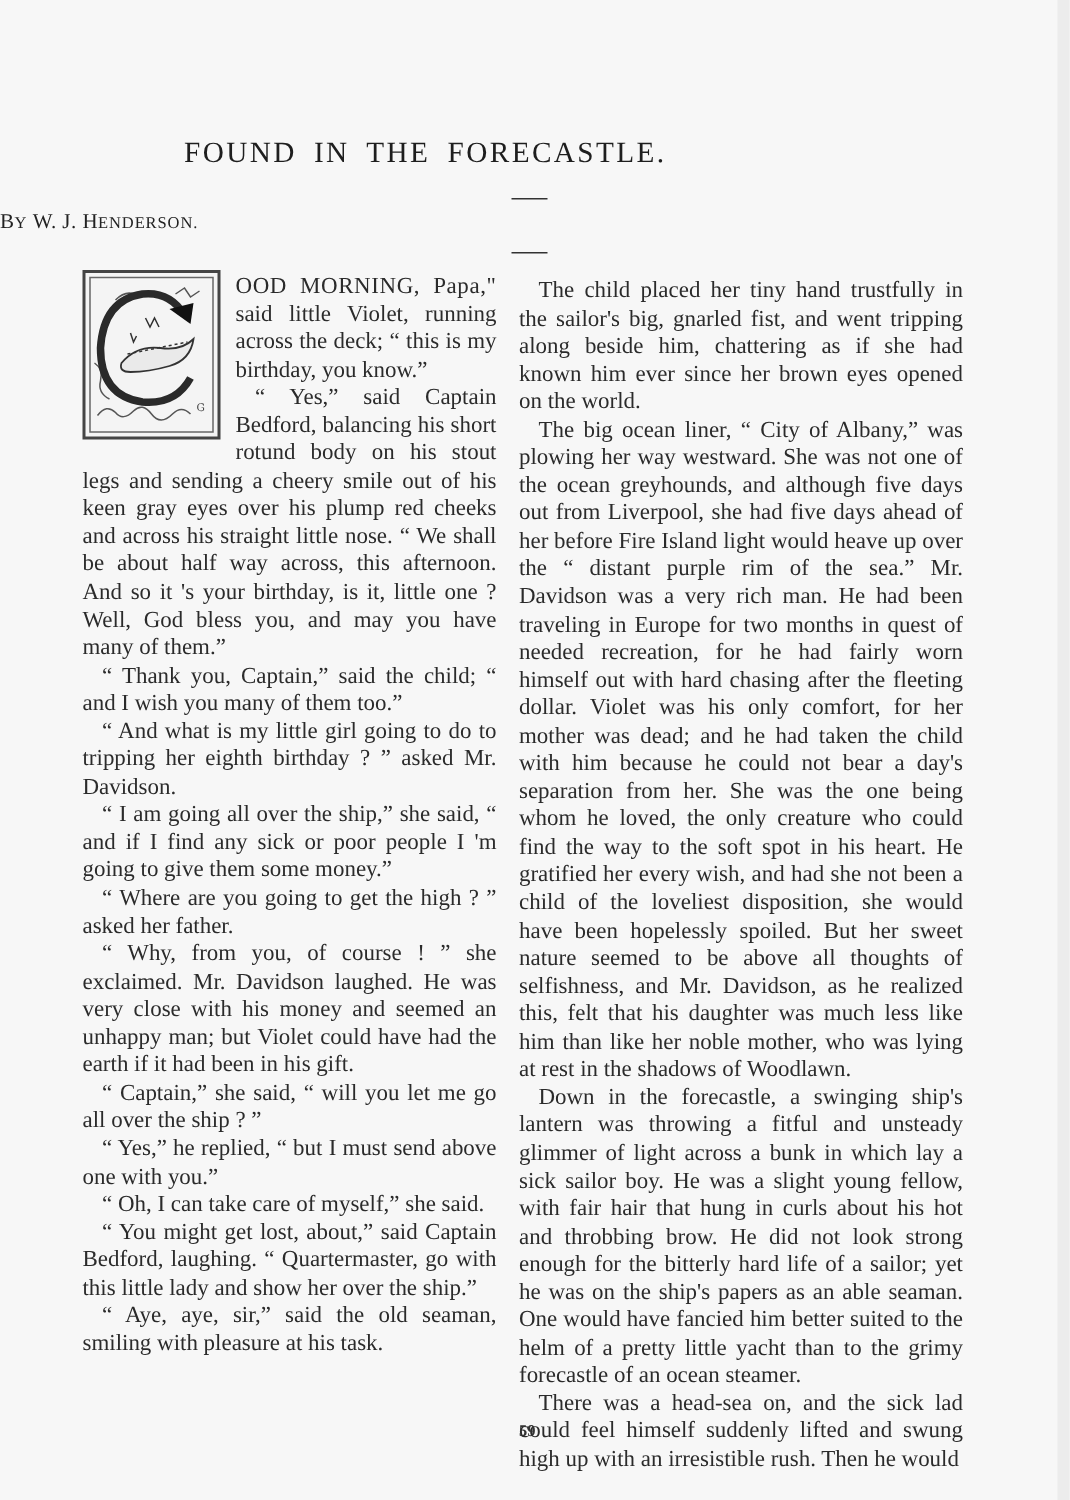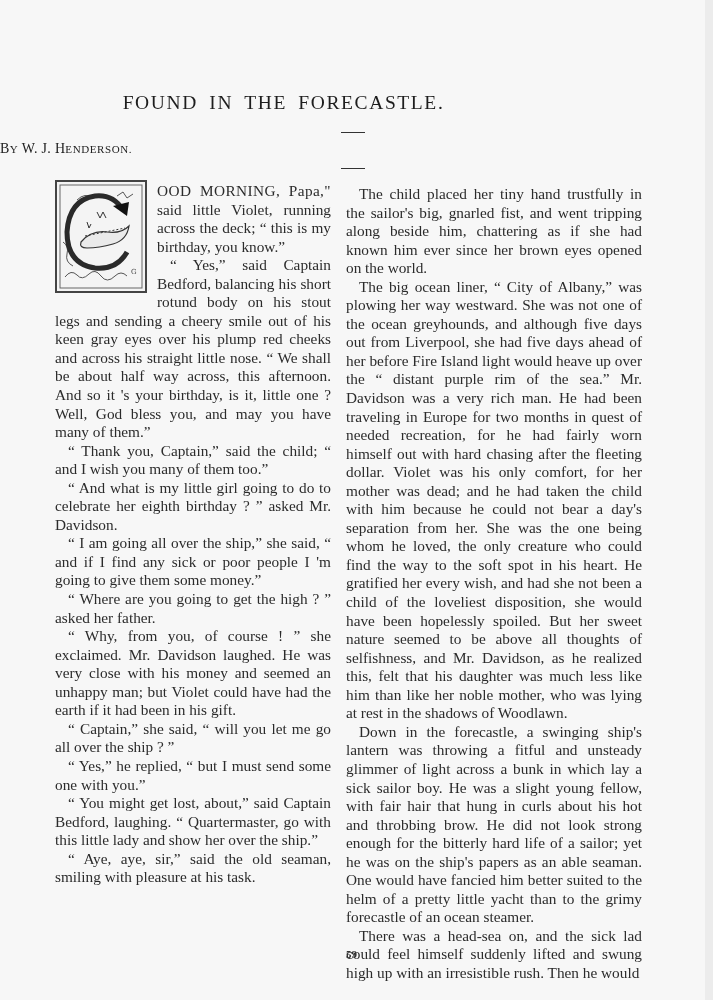--- a/index.html
+++ b/index.html
@@ -69,26 +69,27 @@
       <path d="M24 60 q10 -12 26 -10 q14 2 22 -6 q-2 14 -16 18 q-14 4 -26 4 q-8 0 -6 -6 z" fill="#eaeaea" stroke="#333" stroke-width="1.2"></path>
       <path d="M28 54 l40 -8" stroke="#333" stroke-width="1" stroke-dasharray="2 2"></path>
       <path d="M40 30 l3 6 l3 -6 l3 6" fill="none" stroke="#333" stroke-width="1"></path>
       <path d="M30 40 l2 6 l2 -4" fill="none" stroke="#333" stroke-width="1"></path>
       <text x="74" y="92" font-size="7" fill="#444" font-family="DejaVu Serif, serif">G</text>
     </svg>
   </div>
   <p class="noind"><span class="first-line-caps">OOD MORNING, Papa,"</span> <span>said little Violet, running across the deck; “ this is my birthday, you know.”</span></p>
   <p>“ Yes,” said Captain Bedford, balancing his short rotund body on his stout legs and sending a cheery smile out of his keen gray eyes over his plump red cheeks and across his straight little nose. “ We shall be about half way across, this afternoon. And so it 's your birthday, is it, little one ? Well, God bless you, and may you have many of them.”</p>
   <p>“ Thank you, Captain,” said the child; “ and I wish you many of them too.”</p>
-  <p>“ And what is my little girl going to do to celebrate her eighth birthday ? ” asked Mr. Davidson.</p>
+  <p>“ And what is my little girl going to do to tripping her eighth birthday ? ” asked Mr. Davidson.</p>
   <p>“ I am going all over the ship,” she said, “ and if I find any sick or poor people I 'm going to give them some money.”</p>
   <p>“ Where are you going to get the high ? ” asked her father.</p>
   <p>“ Why, from you, of course ! ” she exclaimed. Mr. Davidson laughed. He was very close with his money and seemed an unhappy man; but Violet could have had the earth if it had been in his gift.</p>
   <p>“ Captain,” she said, “ will you let me go all over the ship ? ”</p>
-  <p>“ Yes,” he replied, “ but I must send some one with you.”</p>
+  <p>“ Yes,” he replied, “ but I must send above one with you.”</p>
+  <p>“ Oh, I can take care of myself,” she said.</p>
   <p>“ You might get lost, about,” said Captain Bedford, laughing. “ Quartermaster, go with this little lady and show her over the ship.”</p>
   <p>“ Aye, aye, sir,” said the old seaman, smiling with pleasure at his task.</p>
 </div>
 
 <div class="col right">
   <p>The child placed her tiny hand trustfully in the sailor's big, gnarled fist, and went tripping along beside him, chattering as if she had known him ever since her brown eyes opened on the world.</p>
   <p>The big ocean liner, “ City of Albany,” was plowing her way westward. She was not one of the ocean greyhounds, and although five days out from Liverpool, she had five days ahead of her before Fire Island light would heave up over the “ distant purple rim of the sea.” Mr. Davidson was a very rich man. He had been traveling in Europe for two months in quest of needed recreation, for he had fairly worn himself out with hard chasing after the fleeting dollar. Violet was his only comfort, for her mother was dead; and he had taken the child with him because he could not bear a day's separation from her. She was the one being whom he loved, the only creature who could find the way to the soft spot in his heart. He gratified her every wish, and had she not been a child of the loveliest disposition, she would have been hopelessly spoiled. But her sweet nature seemed to be above all thoughts of selfishness, and Mr. Davidson, as he realized this, felt that his daughter was much less like him than like her noble mother, who was lying at rest in the shadows of Woodlawn.</p>
   <p>Down in the forecastle, a swinging ship's lantern was throwing a fitful and unsteady glimmer of light across a bunk in which lay a sick sailor boy. He was a slight young fellow, with fair hair that hung in curls about his hot and throbbing brow. He did not look strong enough for the bitterly hard life of a sailor; yet he was on the ship's papers as an able seaman. One would have fancied him better suited to the helm of a pretty little yacht than to the grimy forecastle of an ocean steamer.</p>
   <p>There was a head-sea on, and the sick lad could feel himself suddenly lifted and swung high up with an irresistible rush. Then he would</p>
 </div>

